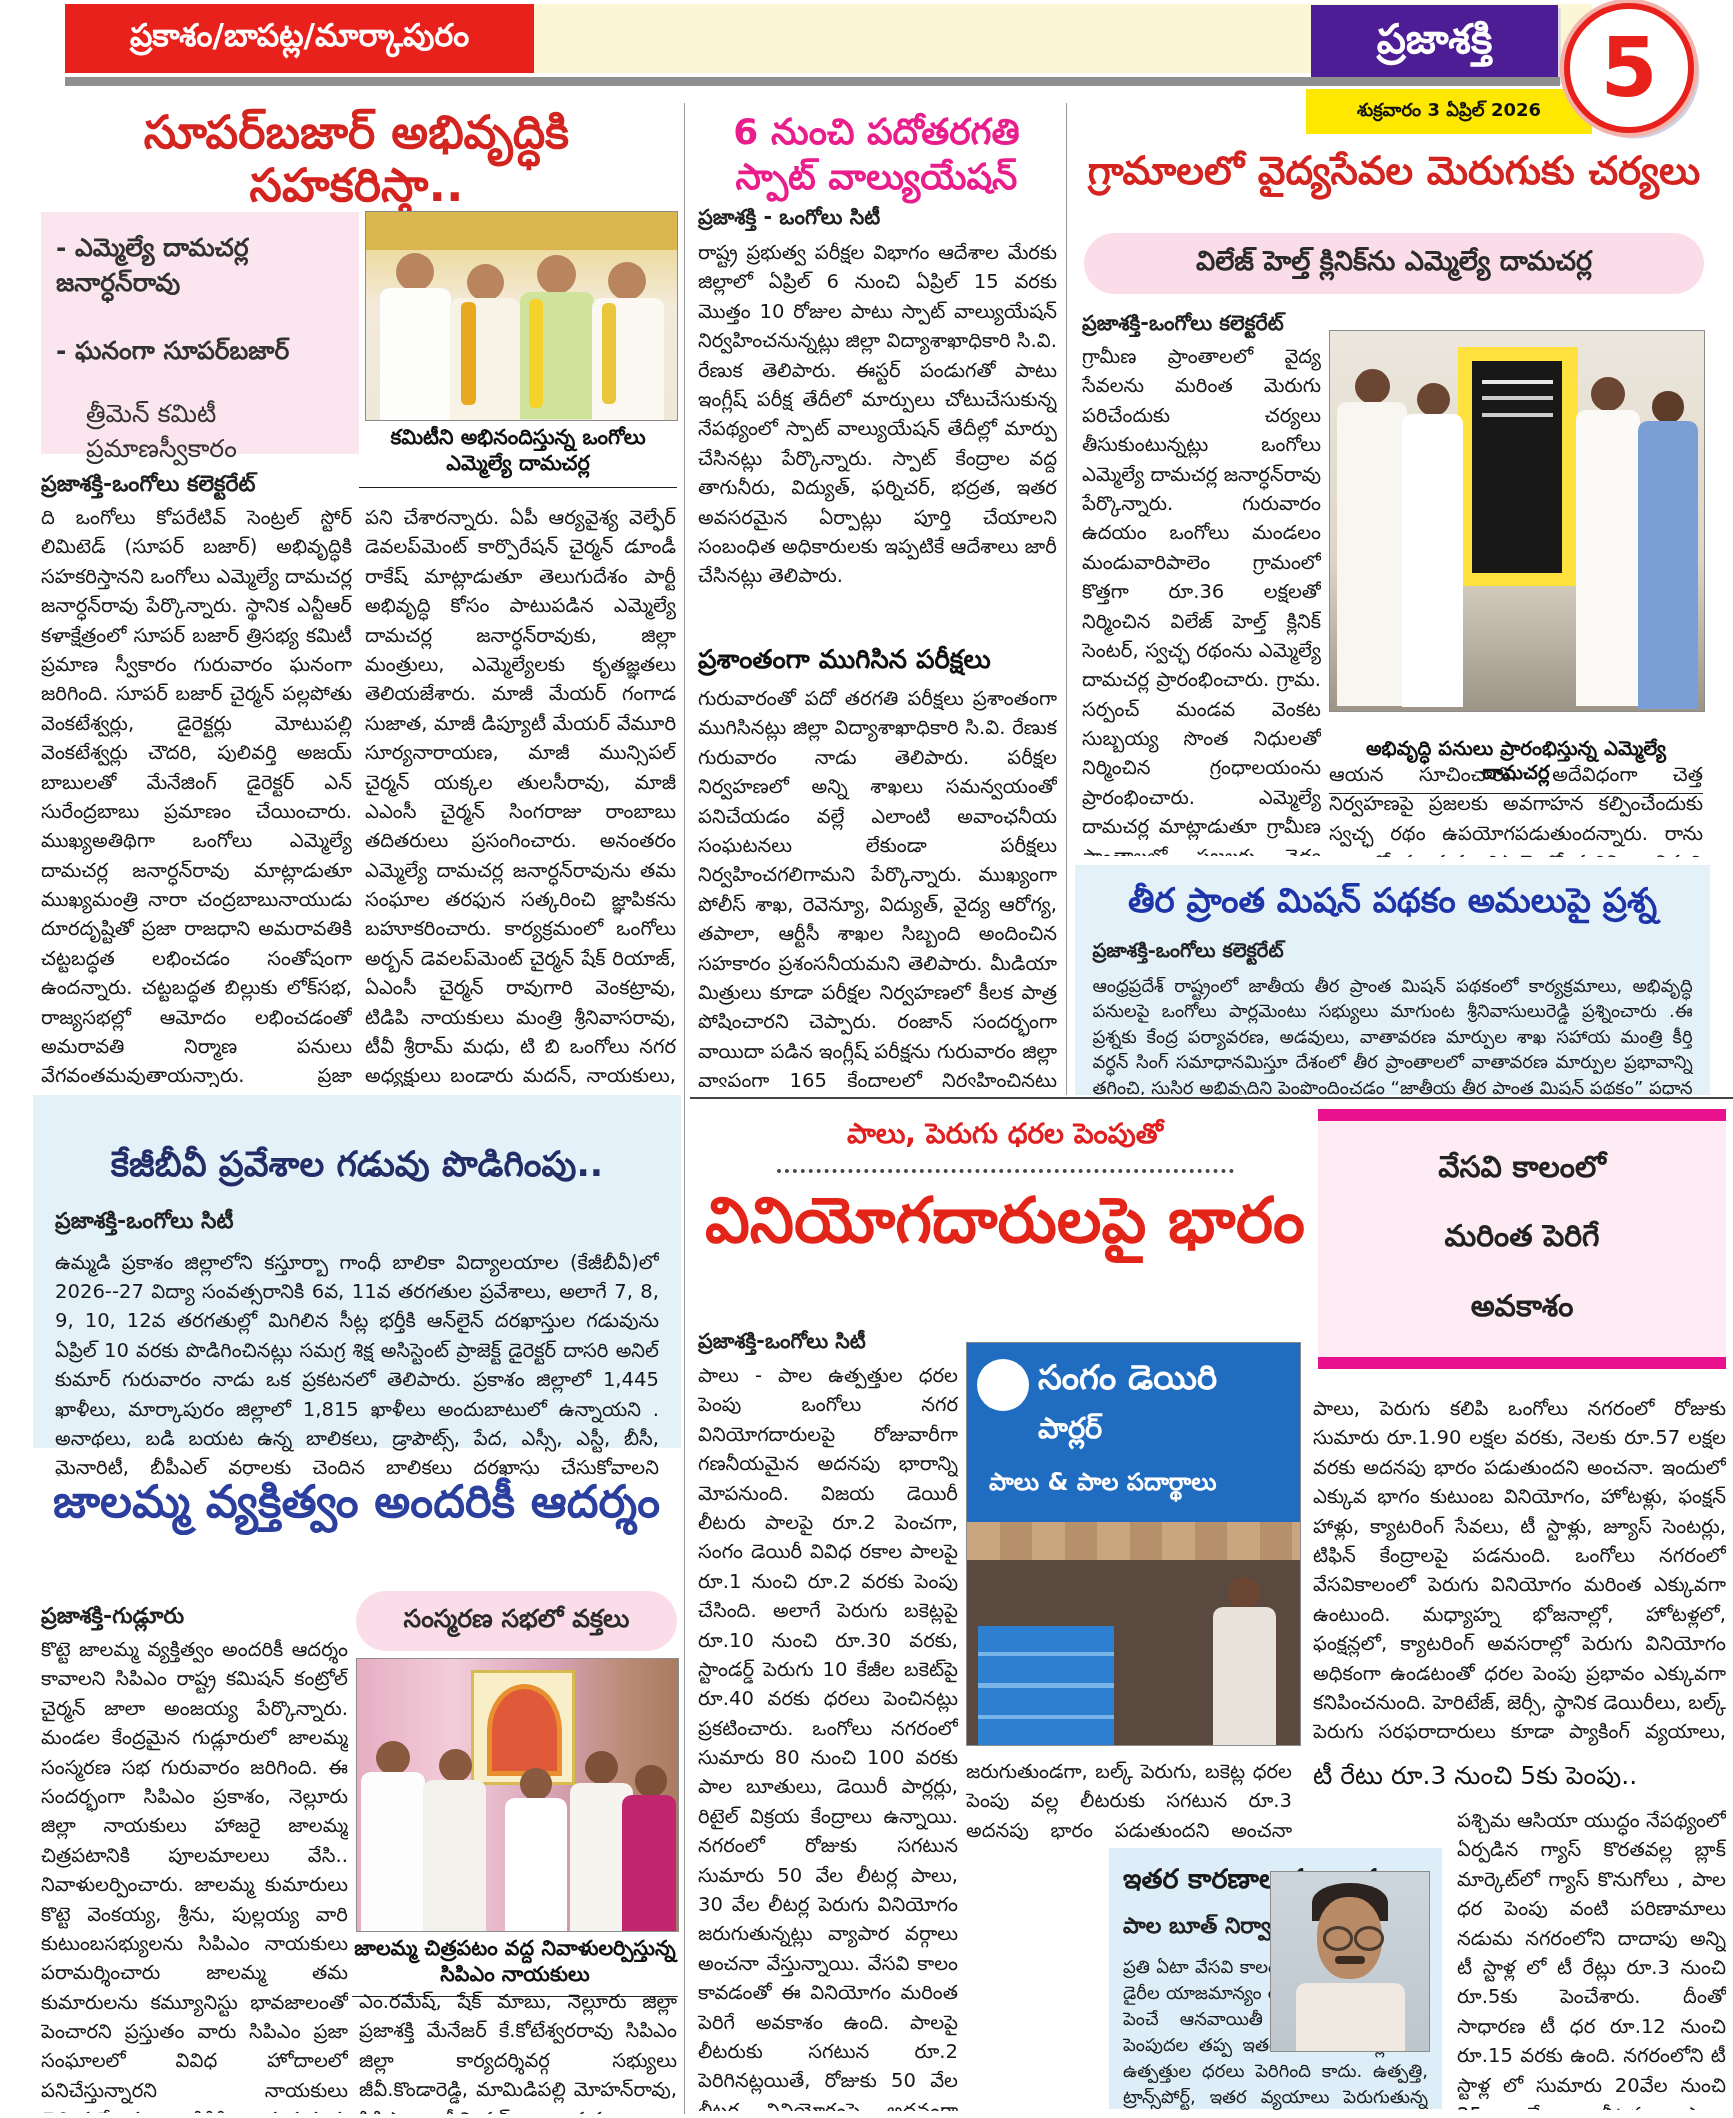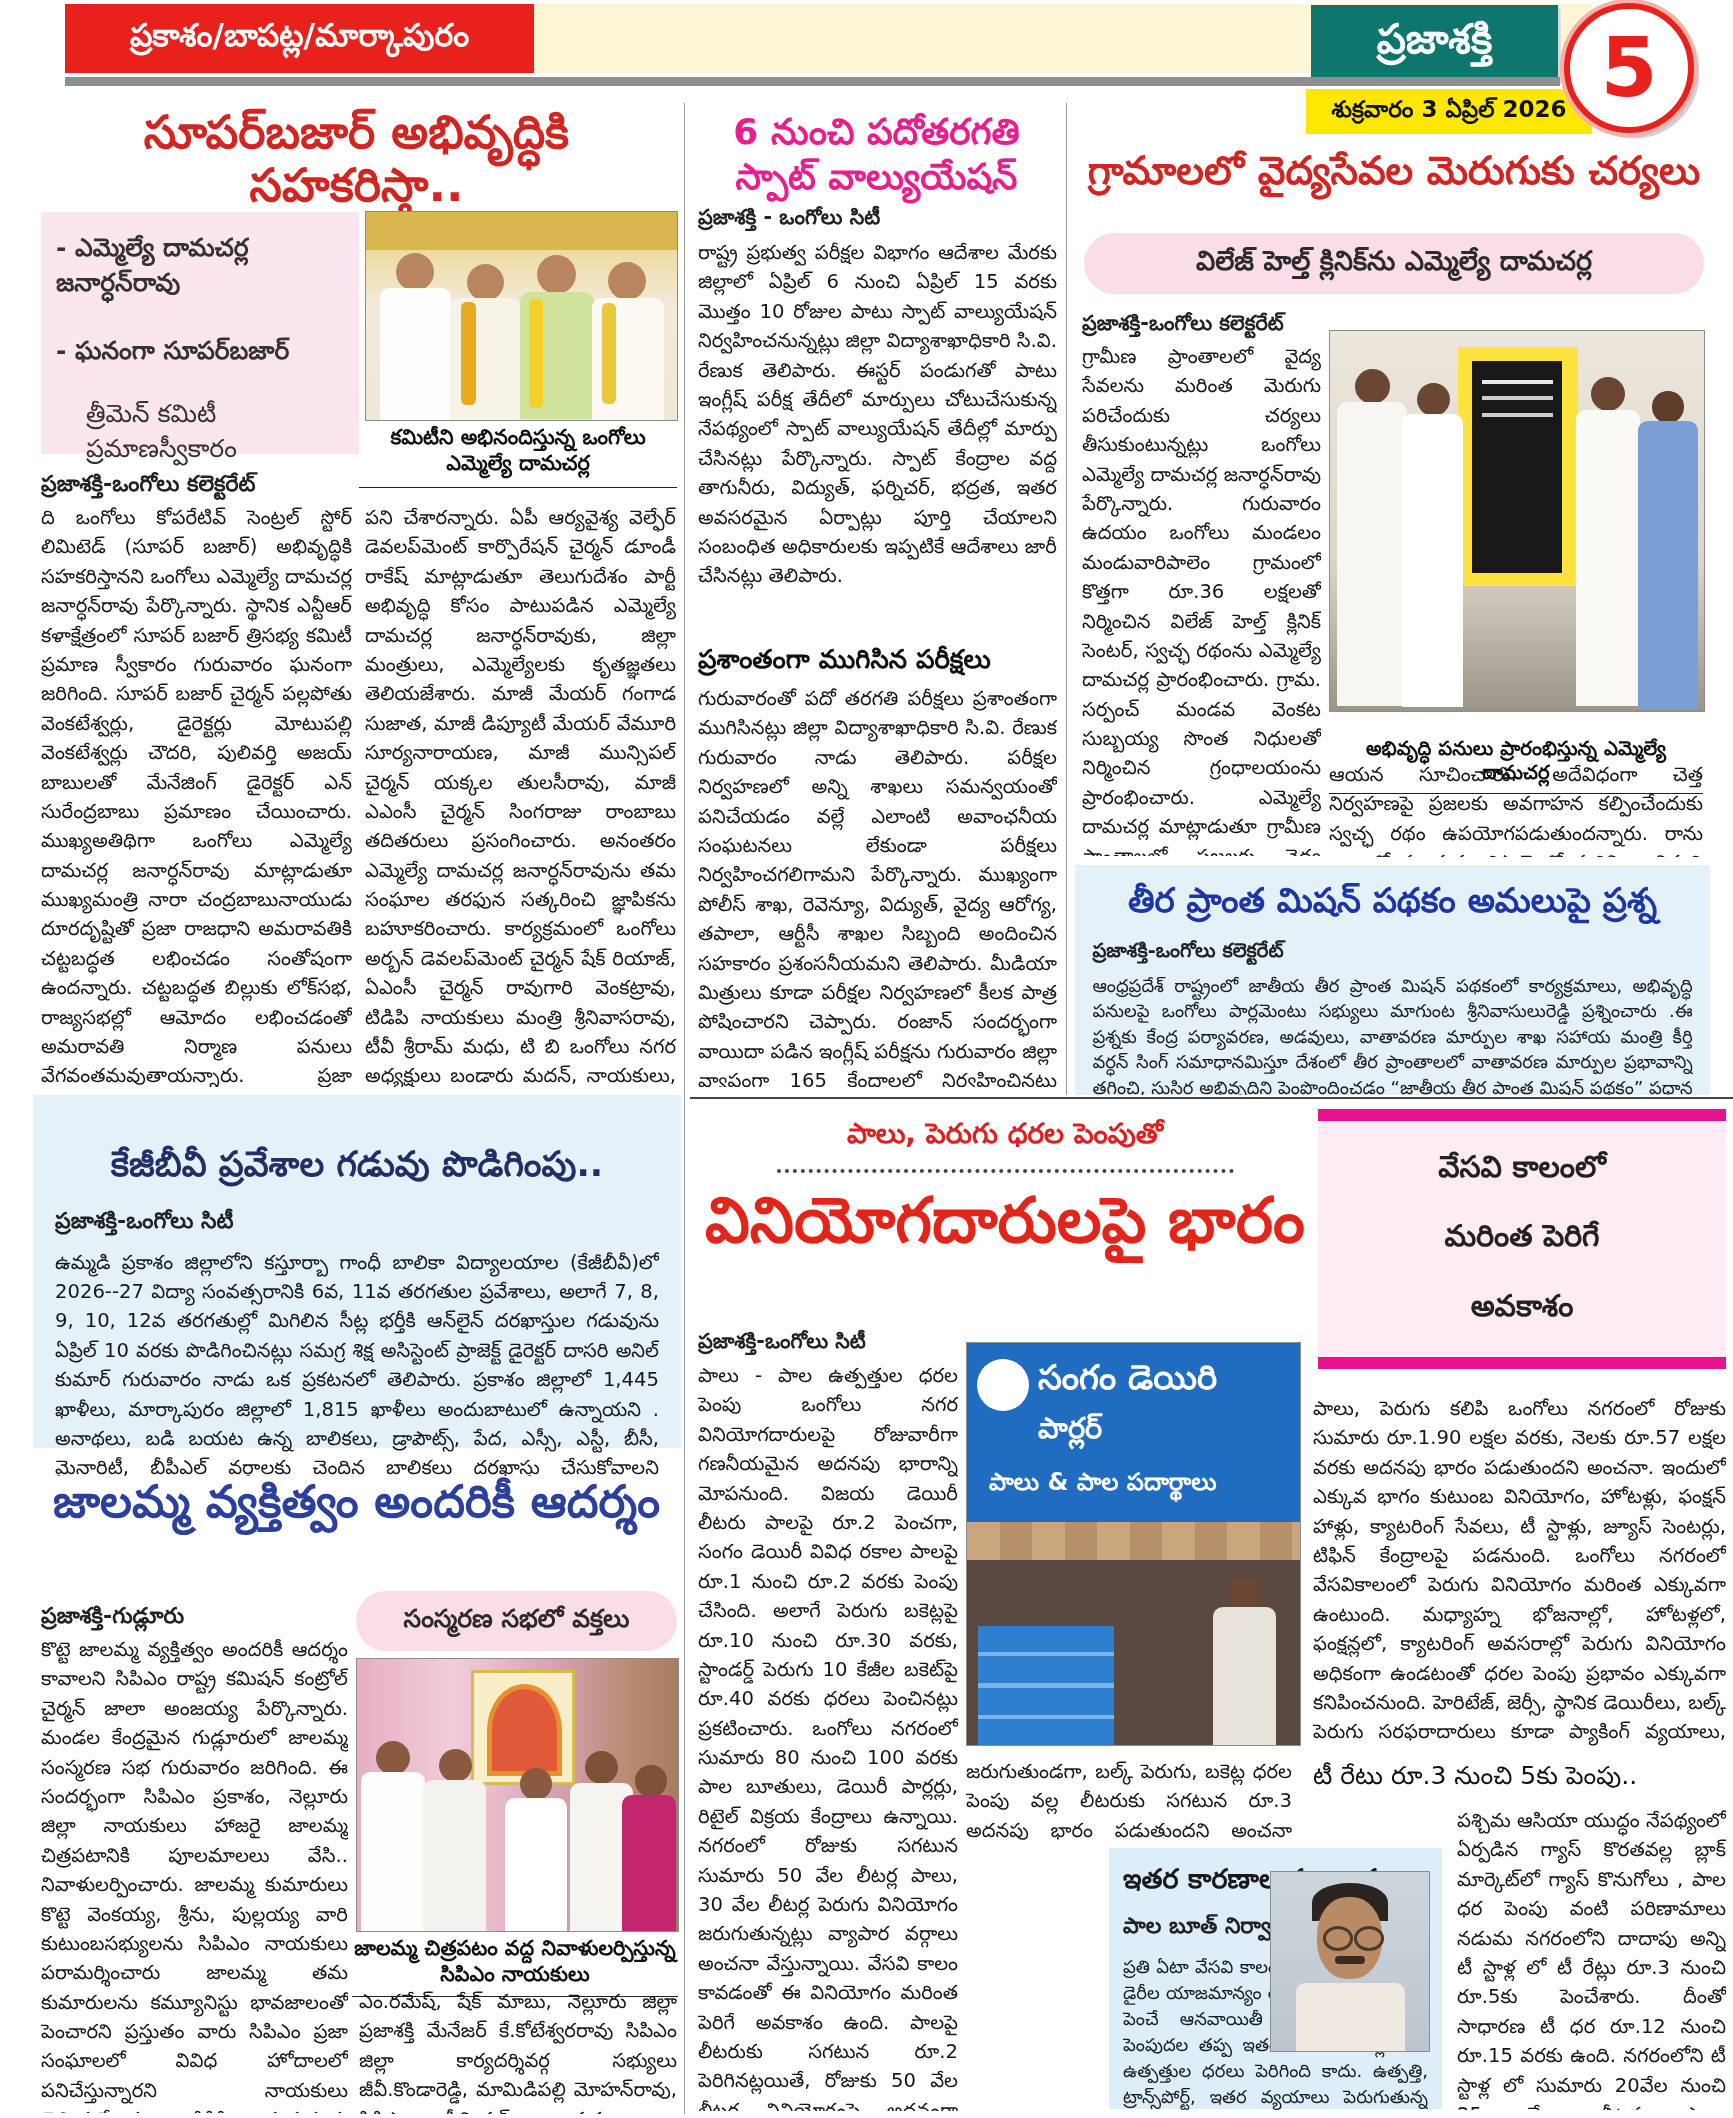--- a/index.html
+++ b/index.html
@@ -9,27 +9,27 @@
     overflow:hidden;
   }
   .abs{position:absolute;}
   .just{text-align:justify;}
   .clip{overflow:hidden;}
   
   .cream-band{left:65px;top:4.3px;width:1527px;height:69px;background:#fdf6d5;}
   .region-box{left:65px;top:4.3px;width:469px;height:69px;background:#e9211c;
     display:flex;align-items:center;justify-content:center;}
   .region-box span{color:#fff;font-size:31.5px;font-weight:bold;}
-  .paper-box{left:1311px;top:5.4px;width:247px;height:77px;background:#0f766e;
+  .paper-box{left:1311px;top:5.4px;width:247px;height:77px;background:#4c1d95;
     display:flex;align-items:center;justify-content:center;box-shadow:2.7px 2.7px 0 #d8d8e2;}
   .paper-box span{color:#fff;font-size:41px;font-weight:bold;}
   .gray-bar{left:65px;top:77px;width:1495px;height:8.7px;background:#8f8f8f;}
   .date-strip{left:1306px;top:89px;width:286px;height:45px;background:#ffe800;
     display:flex;align-items:center;justify-content:center;}
-  .date-strip span{color:#111;font-size:23px;font-weight:bold;}
+  .date-strip span{color:#111;font-size:18px;font-weight:bold;}
   .page-circle{left:1564px;top:3.3px;width:118px;height:118px;border-radius:50%;
     background:#fff;border:6.5px solid #e9211c;box-shadow:0 0 0 4.3px #f3b3ab,5.4px 5.4px 0 #ced2e6;
     display:flex;align-items:center;justify-content:center;}
   .page-circle span{color:#e9211c;font-size:82px;font-weight:bold;line-height:1;}
   
   .vrule{width:1.1px;background:#9a9a9a;}
   
   .headline-red{color:#d42420;font-weight:bold;text-align:center;line-height:1.15;}
   .headline-pink{color:#ea1d8d;font-weight:bold;text-align:center;line-height:1.25;}
   .headline-blue{color:#2b3f9e;font-weight:bold;text-align:center;line-height:1.15;}

